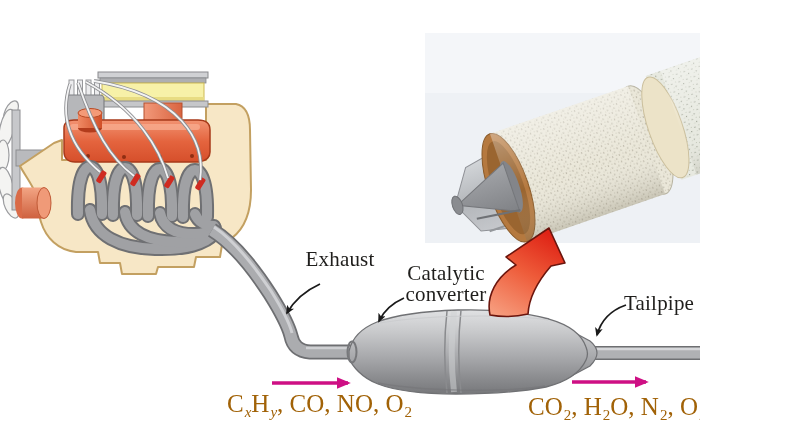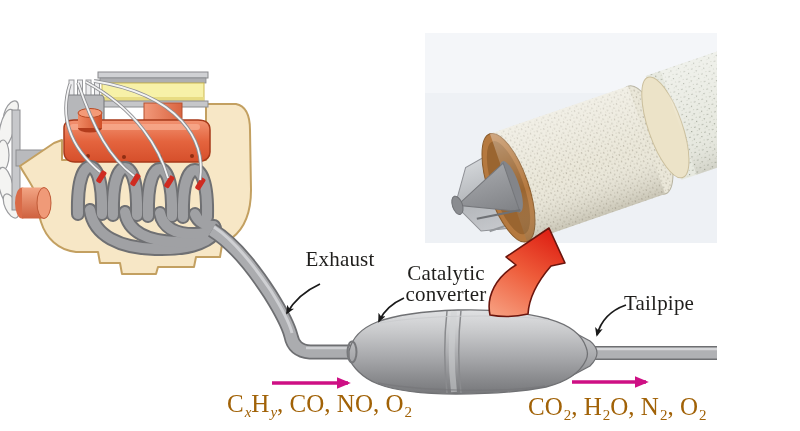--- a/index.html
+++ b/index.html
@@ -1,17 +1,17 @@
 <!DOCTYPE html>
 <html><head>
 <meta charset="utf-8">
 <style>
   html,body{margin:0;padding:0;background:#fff;}
   #stage{position:relative;width:700px;height:431px;background:#ffffff;overflow:hidden;
-         font-family:"Liberation Serif", serif;padding-left:17px;}
+         font-family:"Liberation Serif", serif;}
   #stage svg{position:absolute;left:0;top:0;}
   .lbl{position:absolute;color:#1f1e1c;font-size:21px;line-height:1.02;text-align:center;
        letter-spacing:.2px;}
   .formula{position:absolute;color:#a16207;font-size:25px;white-space:nowrap;}
   .fsub{font-size:.6em;position:relative;top:.32em;margin-left:1px;}
   .it{font-style:italic;}
 </style>
 </head>
 <body>
 

